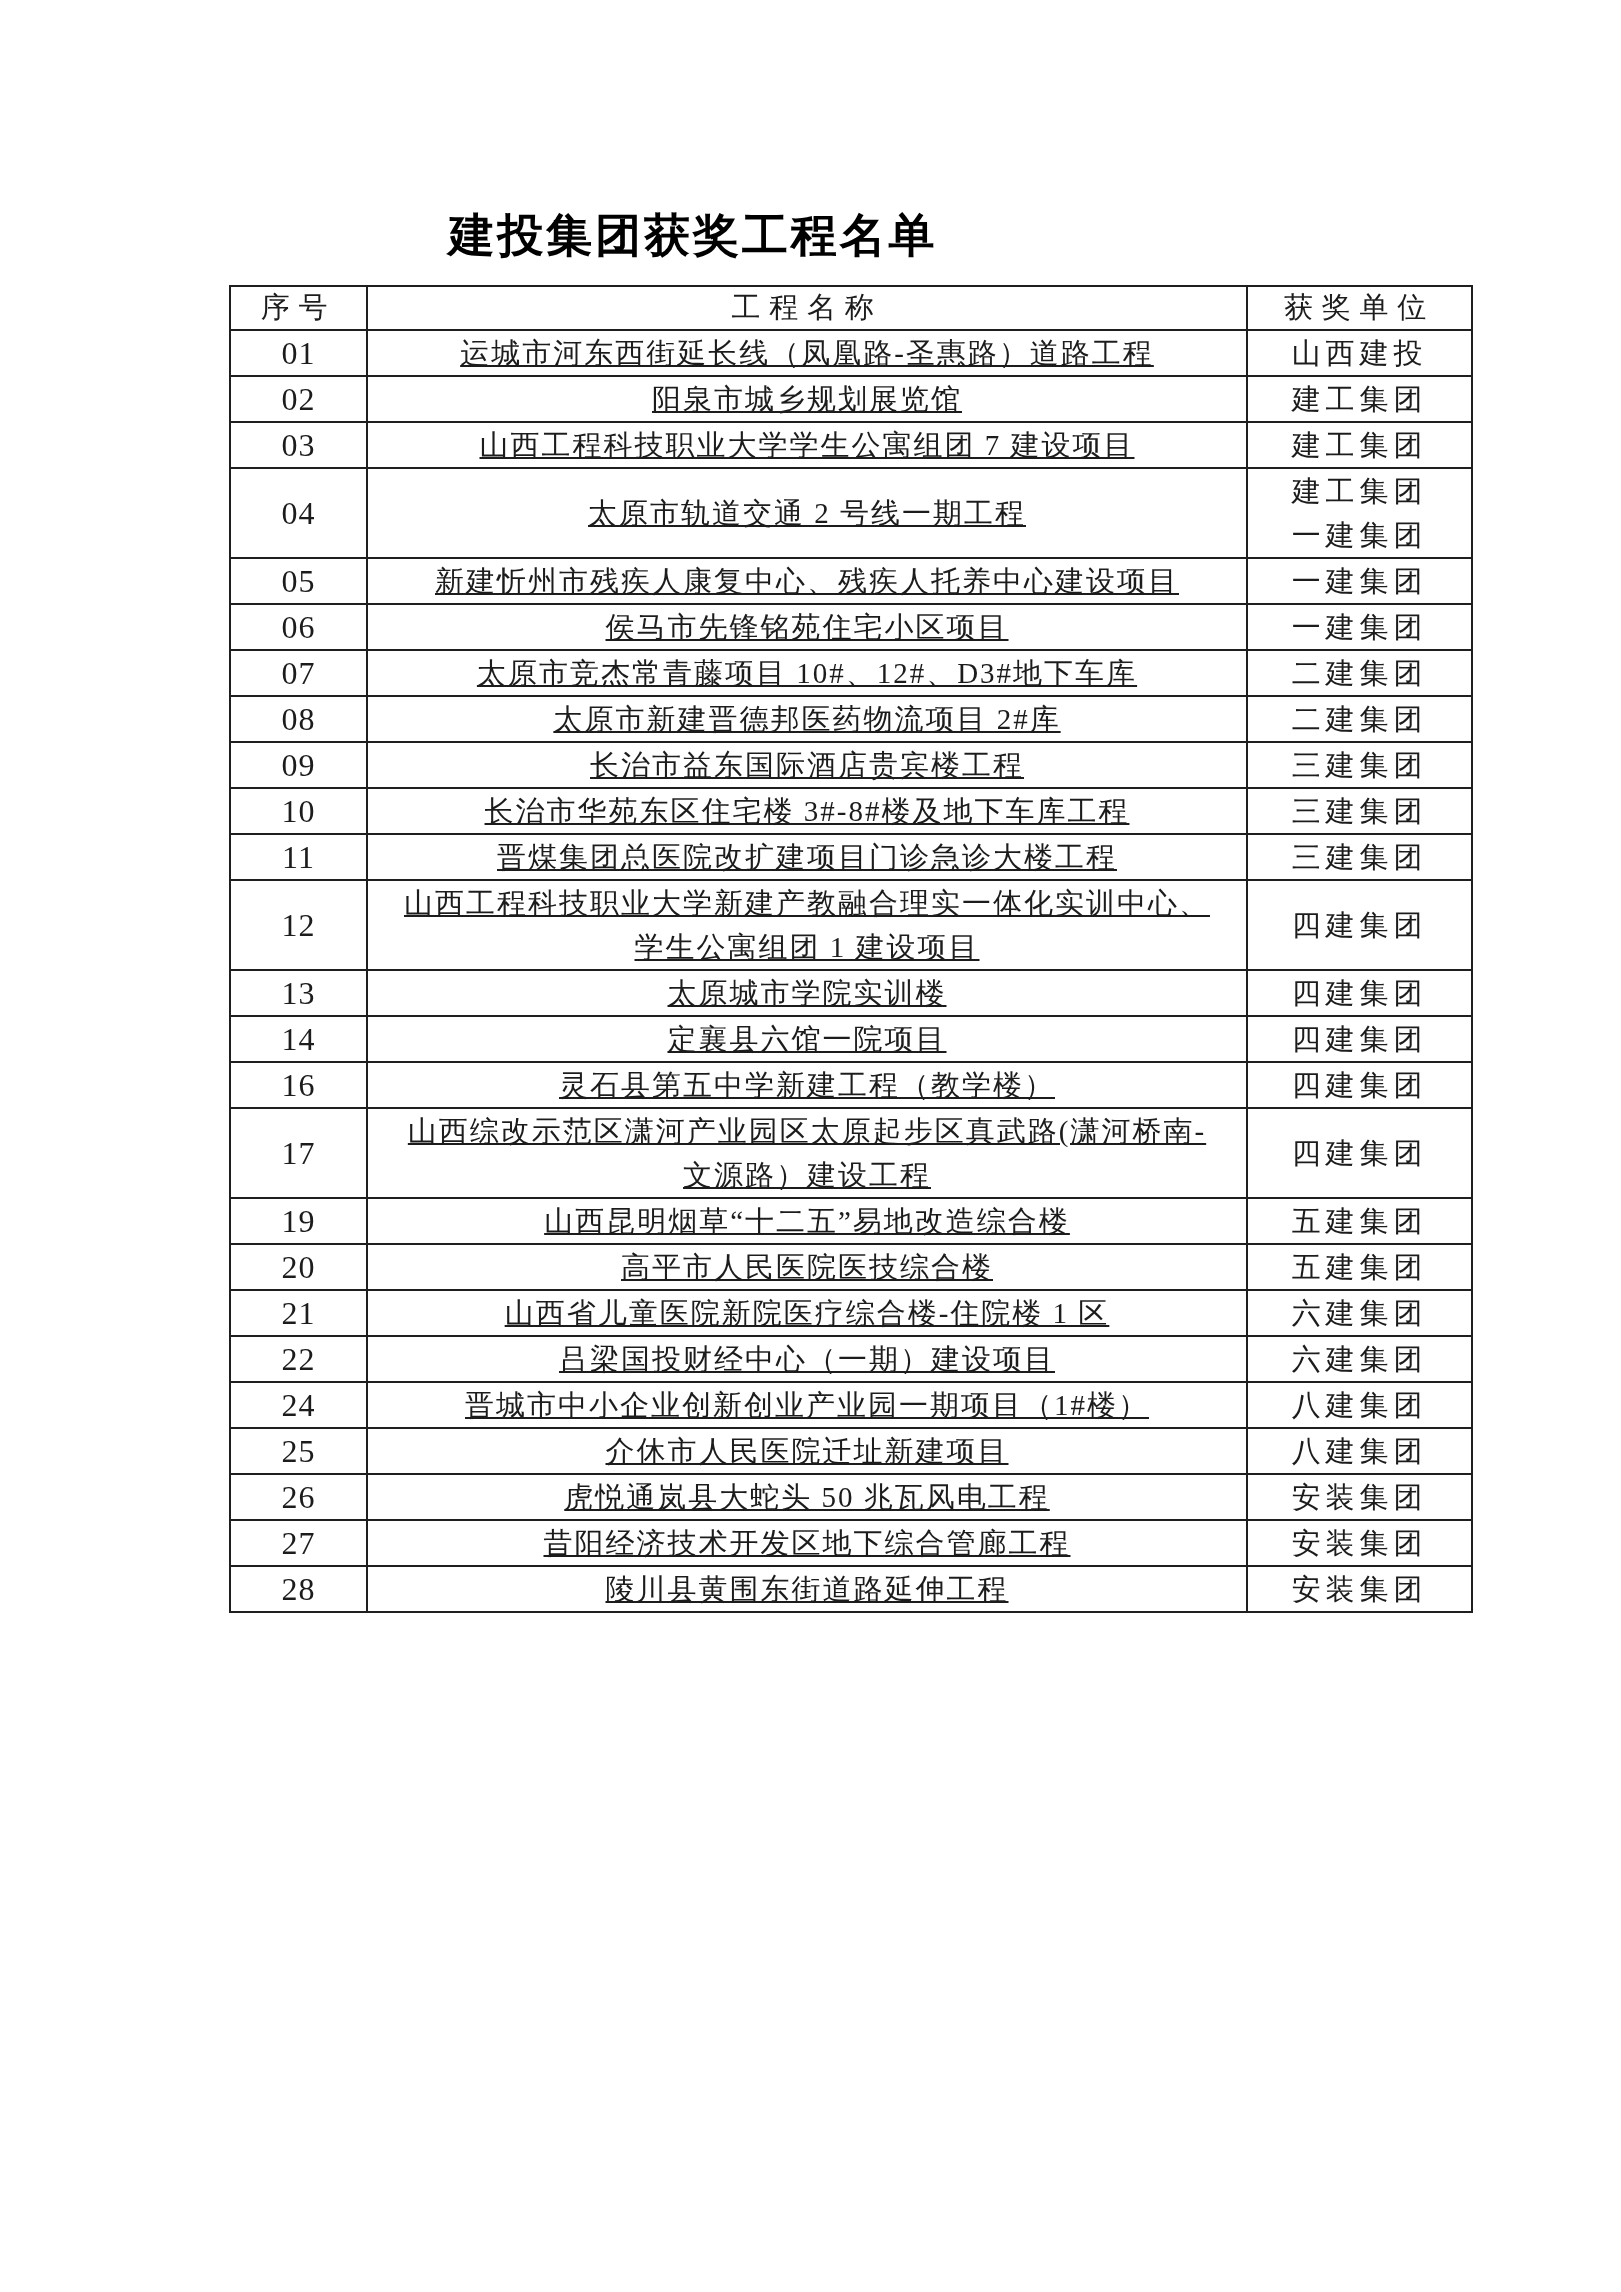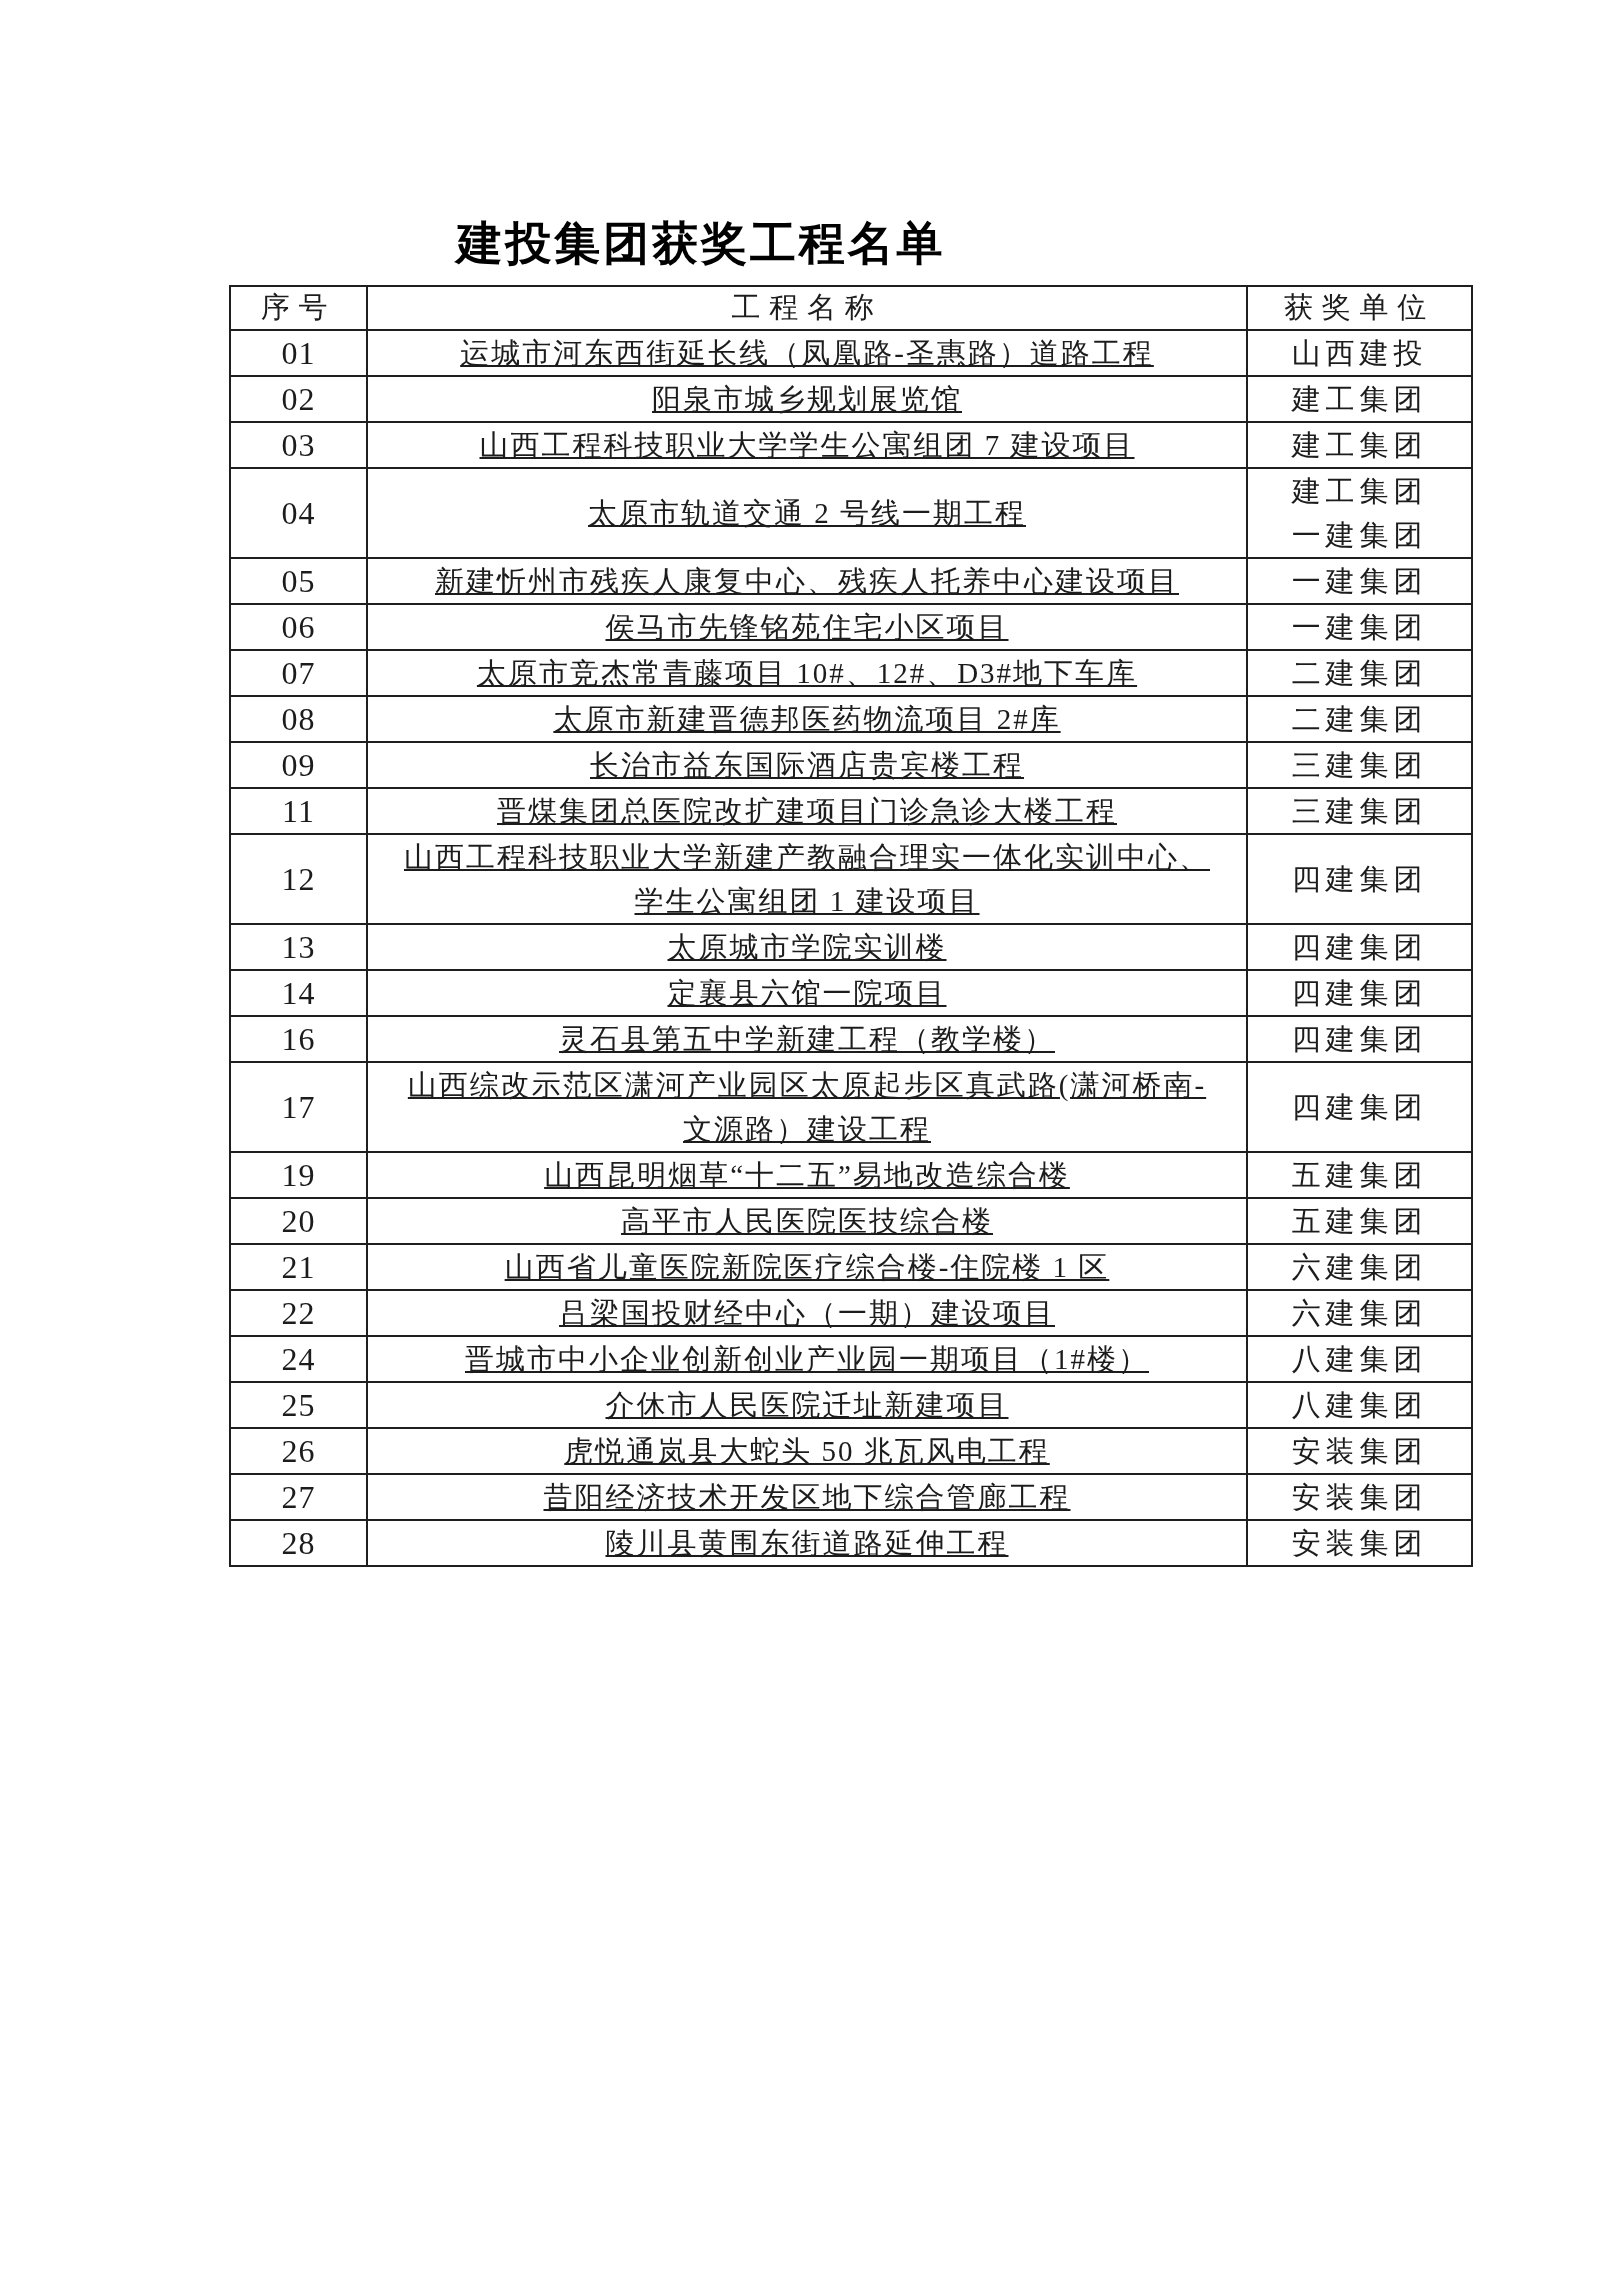--- a/index.html
+++ b/index.html
@@ -14,21 +14,21 @@
     background: #ffffff;
     font-family: "Liberation Serif", "DejaVu Serif", serif;
     color: #1a1a1a;
     overflow: hidden;
   }
   .doc-title {
     position: absolute;
     top: 206px;
     left: 0;
     width: 1338px;
-    margin: 8px;
+    margin: 0;
     text-align: center;
     font-family: "Liberation Sans", "DejaVu Sans", sans-serif;
     font-weight: bold;
     font-size: 46px;
     line-height: 59px;
     letter-spacing: 2.9px;
     color: #000000;
     padding-left: 24px;
   }
   table.awards {
@@ -136,20 +136,25 @@
           <td class="cell-no">08</td>
           <td class="cell-project">太原市新建晋德邦医药物流项目 2#库</td>
           <td class="cell-unit">二建集团</td>
         </tr>
         <tr>
           <td class="cell-no">09</td>
           <td class="cell-project">长治市益东国际酒店贵宾楼工程</td>
           <td class="cell-unit">三建集团</td>
         </tr>
         <tr>
+          <td class="cell-no">10</td>
+          <td class="cell-project">长治市华苑东区住宅楼 3#-8#楼及地下车库工程</td>
+          <td class="cell-unit">三建集团</td>
+        </tr>
+        <tr>
           <td class="cell-no">11</td>
           <td class="cell-project">晋煤集团总医院改扩建项目门诊急诊大楼工程</td>
           <td class="cell-unit">三建集团</td>
         </tr>
         <tr>
           <td class="cell-no">12</td>
           <td class="cell-project">山西工程科技职业大学新建产教融合理实一体化实训中心、
 学生公寓组团 1 建设项目</td>
           <td class="cell-unit">四建集团</td>
         </tr>

